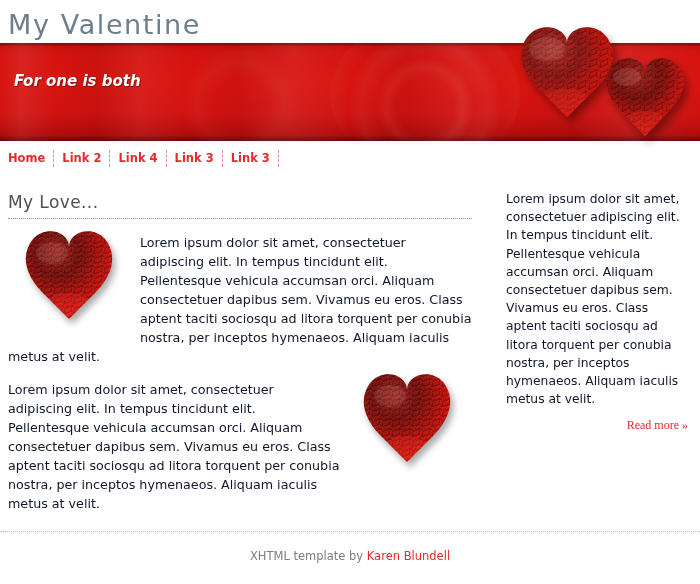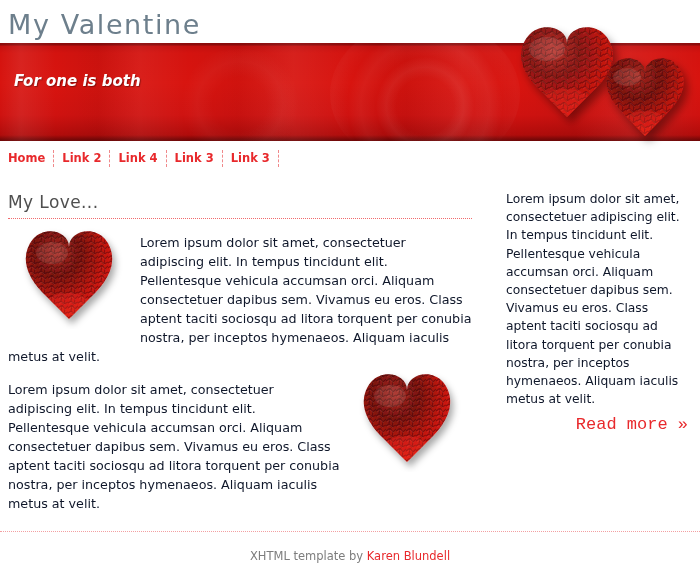--- a/index.html
+++ b/index.html
@@ -218,24 +218,24 @@
     margin: 2px 8px 4px 16px;
   }
   .clearer { clear: both; }
 
   #readmore-wrap {
     margin-top: 6px;
     text-align: right;
     padding-right: 4px;
   }
   #readmore-wrap a {
-    font-size: 17px;
+    font-size: 12px;
     color: #e8292c;
     text-decoration: none;
-    font-family: Liberation Mono, monospace;
+    font-family: Liberation Serif, serif;
   }
 
   
   #footer {
     position: absolute;
     left: 0;
     top: 531px;
     width: 700px;
     border-top: 1px dotted #f3a0a2;
     padding-top: 13px;

